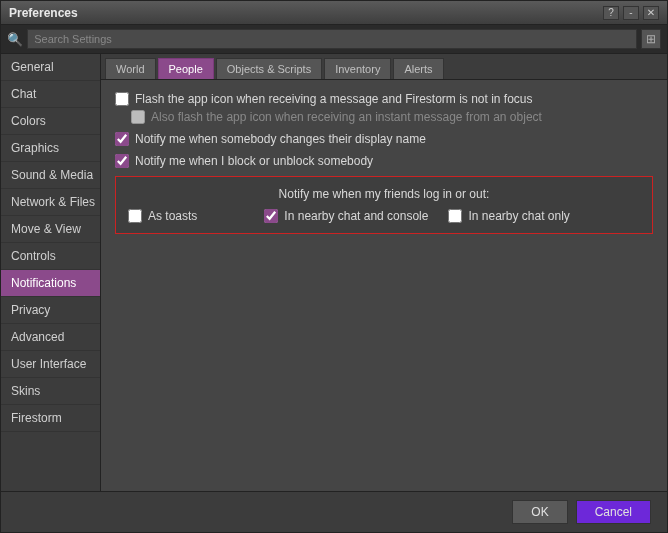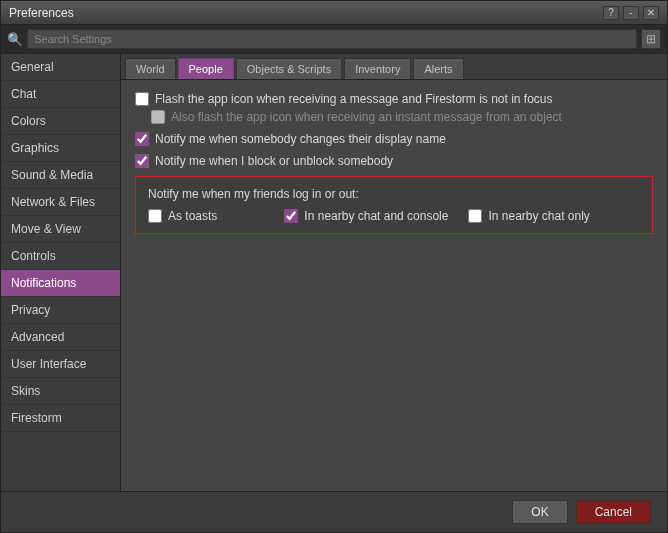--- a/index.html
+++ b/index.html
@@ -30,21 +30,21 @@
       display: flex;
       align-items: center;
       justify-content: space-between;
       border-bottom: 1px solid #222;
       height: 24px;
     }
 
     .titlebar-title {
       font-size: 12px;
       color: #e8e8e8;
-      font-weight: normal;
+      font-weight: bold;
     }
 
     .titlebar-controls {
       display: flex;
       gap: 4px;
     }
 
     .titlebar-btn {
       width: 16px;
       height: 14px;
@@ -95,21 +95,21 @@
       font-size: 12px;
     }
 
     .main-content {
       display: flex;
       flex: 1;
       overflow: hidden;
     }
 
     .sidebar {
-      width: 120px;
+      width: 100px;
       background: #3c3c3c;
       border-right: 1px solid #222;
       overflow-y: auto;
       flex-shrink: 0;
     }
 
     .sidebar-item {
       padding: 6px 10px;
       cursor: pointer;
       color: #d0d0d0;
@@ -189,20 +189,21 @@
       border: 1px solid #cc2222;
       padding: 10px 12px;
       margin-top: 4px;
       background: #3e3e3e;
     }
 
     .notify-box-title {
       font-size: 12px;
       color: #d8d8d8;
       margin-bottom: 8px;
+      text-align: center;
     }
 
     .notify-box-options {
       display: flex;
       gap: 20px;
       align-items: center;
     }
 
     .footer {
       background: #3c3c3c;
@@ -210,21 +211,21 @@
       padding: 8px 16px;
       display: flex;
       justify-content: flex-end;
       gap: 8px;
     }
 
     .footer-btn {
       padding: 4px 18px;
       font-size: 12px;
       cursor: pointer;
-      background: #7f1d1d;
+      background: #6d28d9;
       border: 1px solid #333;
       color: #e0e0e0;
     }
 
     .footer-btn.primary {
       background: #5a5a5a;
     }
   </style>
 </head>
 <body>

